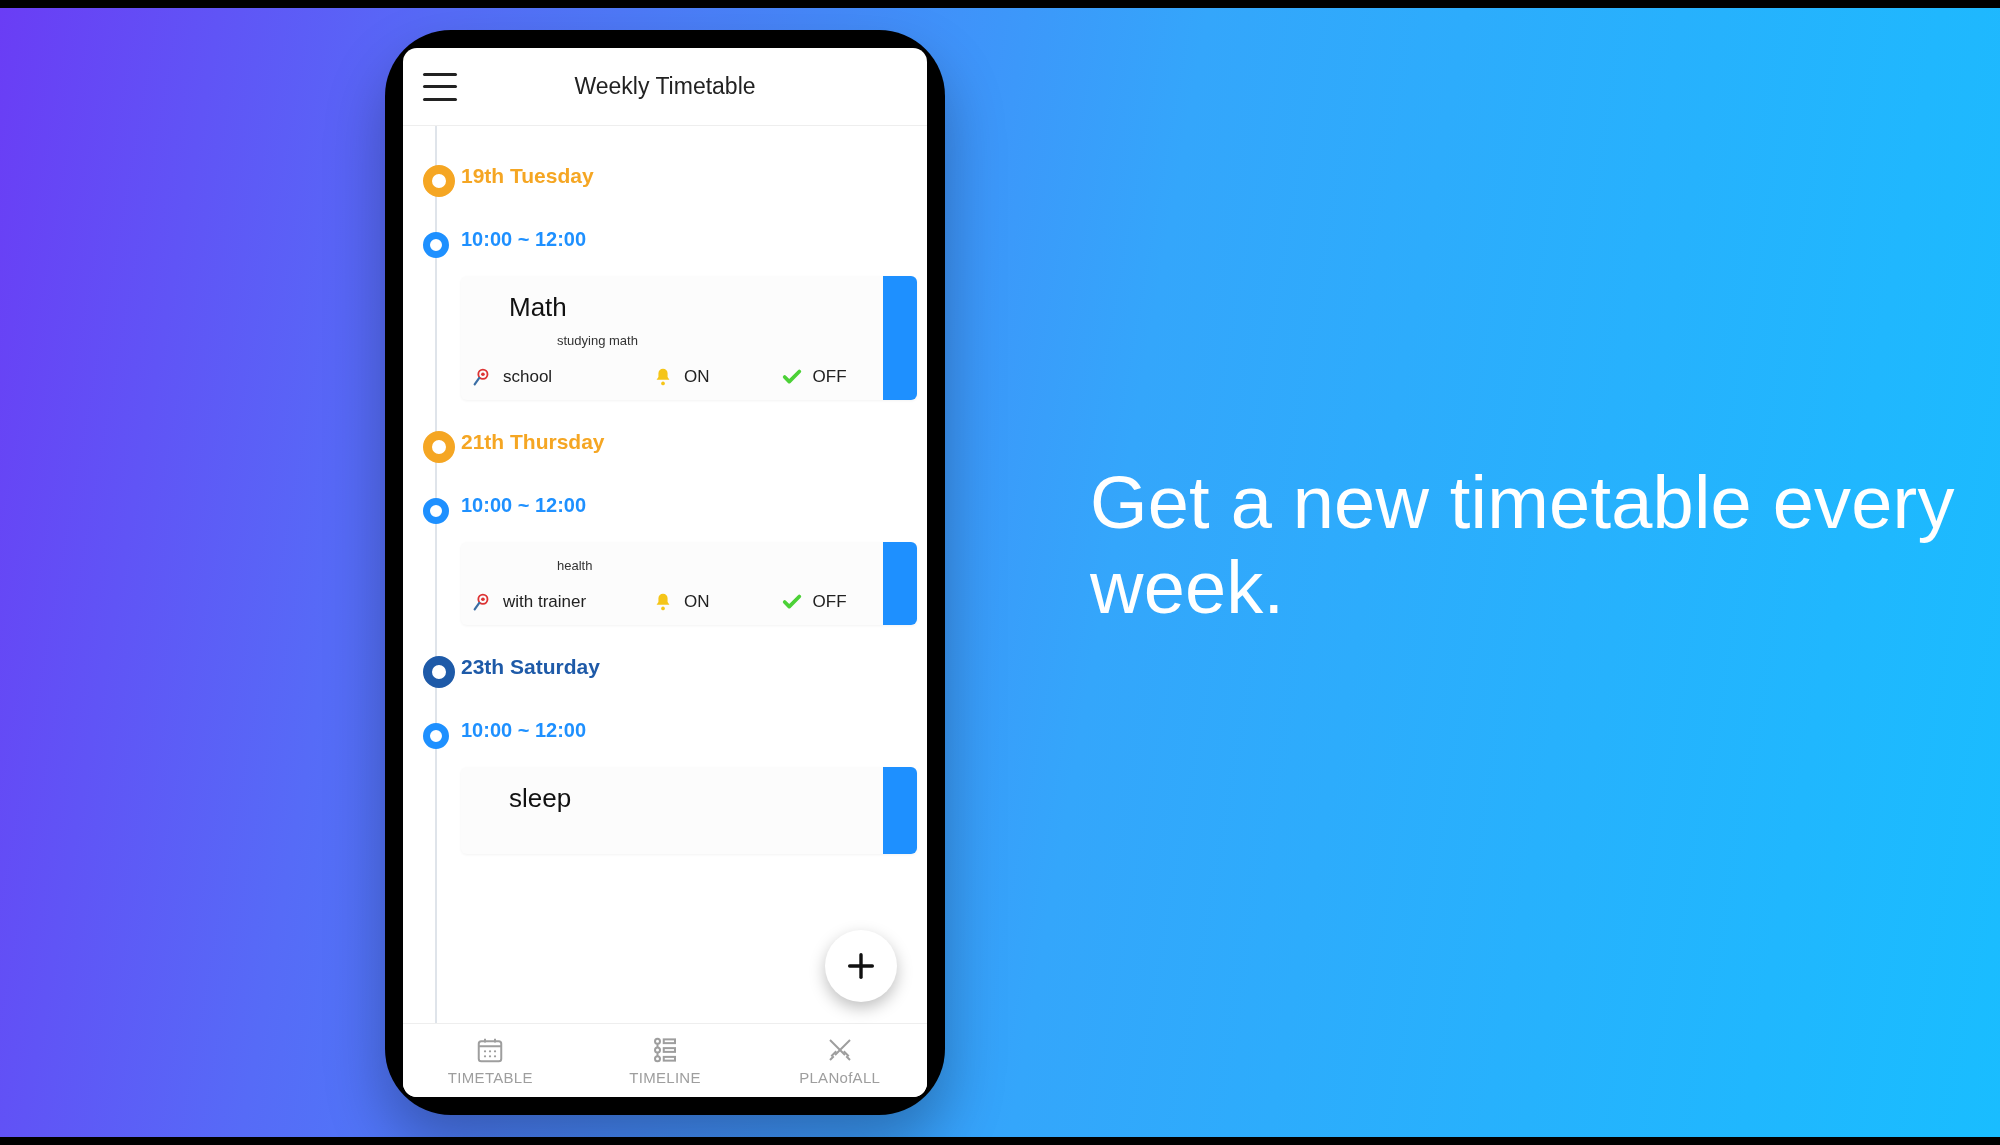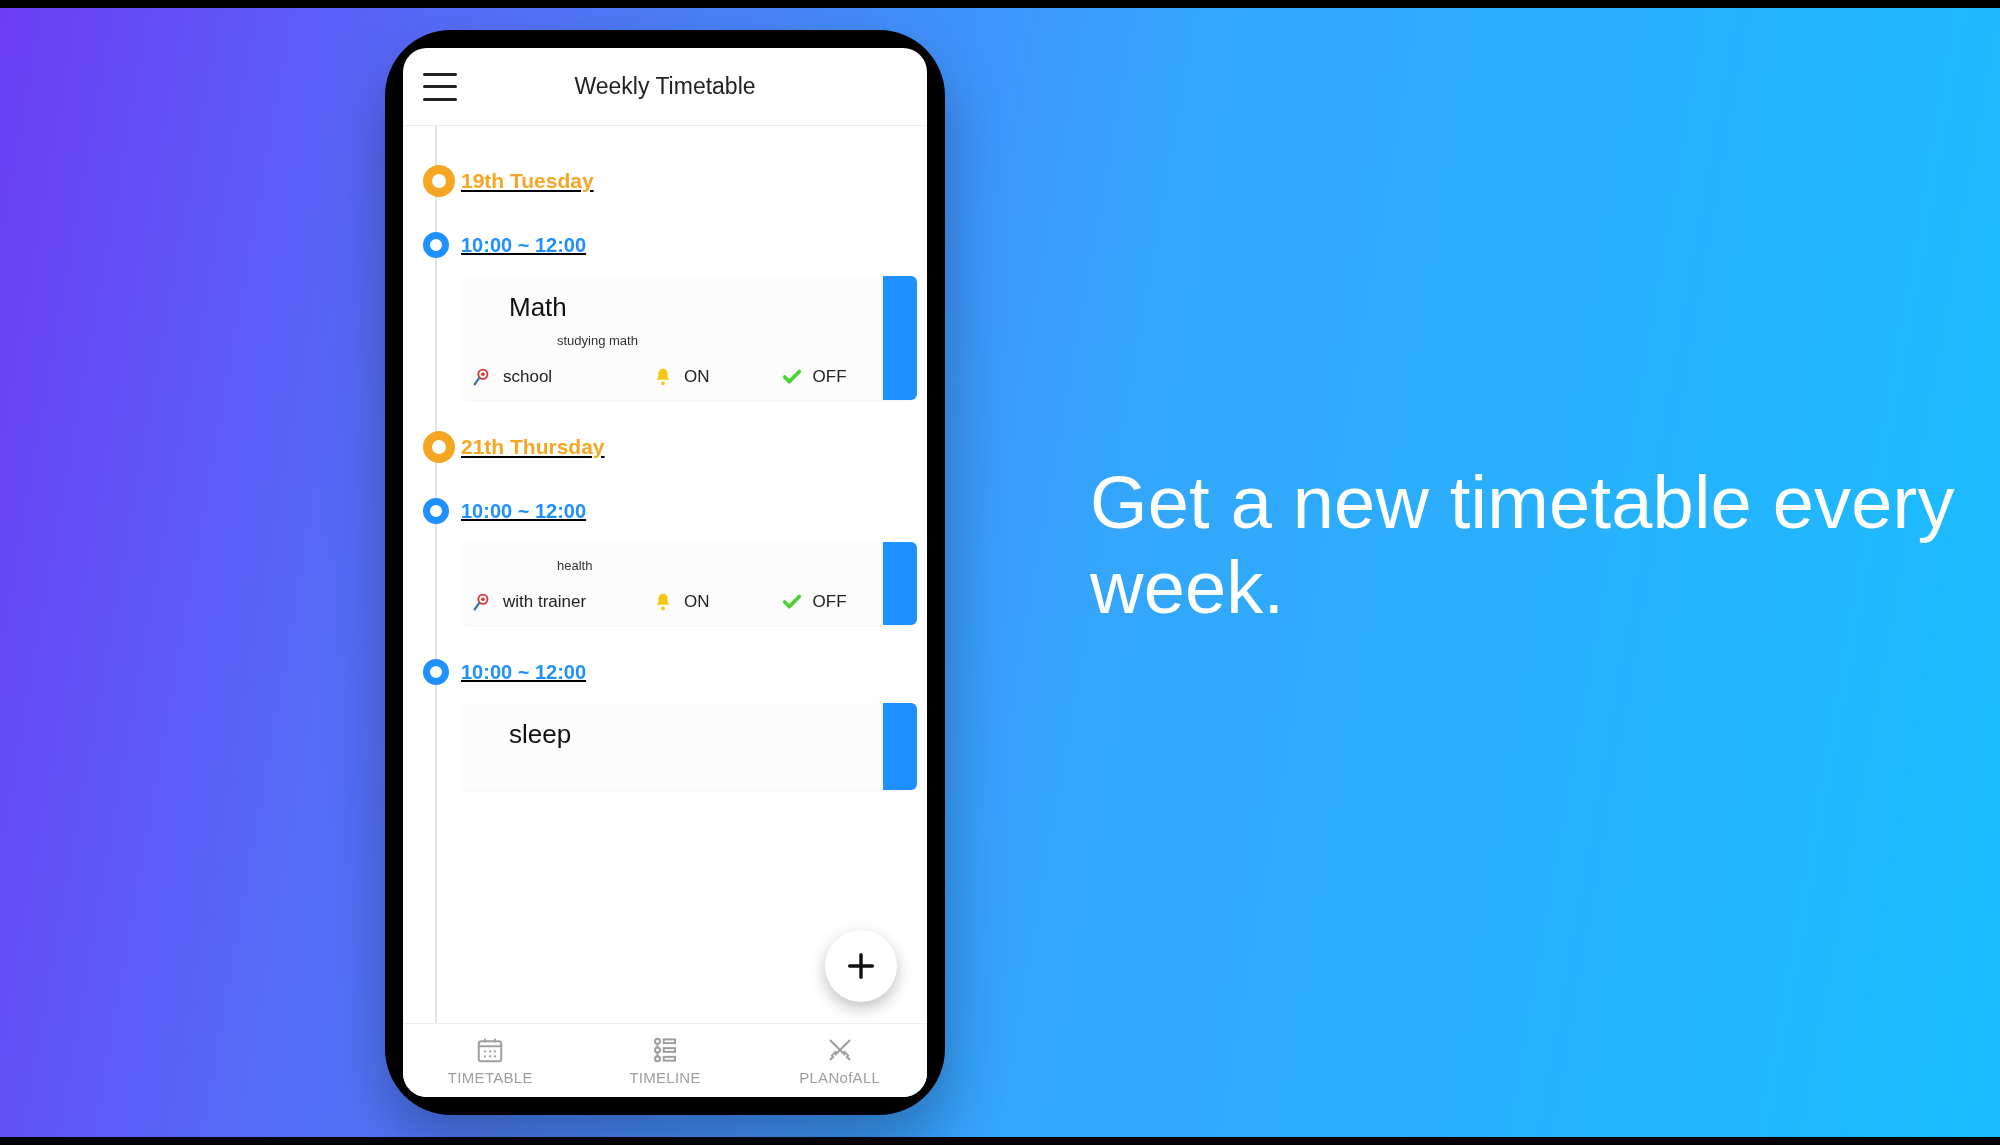--- a/index.html
+++ b/index.html
@@ -48,21 +48,21 @@
     height: 1085px;
     background: #000;
     border-radius: 66px;
     padding: 18px;
     box-shadow: 0 30px 60px rgba(0,0,0,0.28);
   }
   .screen {
     width: 100%;
     height: 100%;
     background: #fff;
-    border-radius: 24px;
+    border-radius: 14px;
     overflow: hidden;
     position: relative;
     display: flex;
     flex-direction: column;
   }
 
   
   .app-header {
     height: 78px;
     display: flex;
@@ -105,22 +105,21 @@
     width: 2px;
     background: #dfe4ea;
   }
 
   .row {
     position: relative;
     padding-left: 58px;
     margin-bottom: 14px;
     min-height: 34px;
     display: flex;
-    align-items: center;
-    text-decoration: underline;
+    align-items: flex-start;
   }
   .dot {
     position: absolute;
     left: 20px;
     width: 26px; height: 26px;
     border-radius: 50%;
     background: #fff;
     border: 7px solid;
     top: 50%;
     transform: translateY(-50%);
@@ -336,20 +335,24 @@
                   <svg viewBox="0 0 24 24">
                       <path d="M4 12l5 5L20 6" fill="none" stroke="#4cd137" stroke-width="4" stroke-linecap="round" stroke-linejoin="round"></path>
                     </svg>
                 </span>
                 <span>OFF</span>
               </div>
             </div>
           </div>
         </div>
 
+        <div class="row">
+          <div class="dot big darkblue"></div>
+          <div class="day-label darkblue">23th Saturday</div>
+        </div>
         <div class="row" style="margin-top:30px;">
           <div class="dot blue"></div>
           <div class="time-label">10:00 ~ 12:00</div>
         </div>
         <div class="card-wrap" style="margin-bottom:0;">
           <div class="card" style="padding-bottom:30px;">
             <div class="card-stripe"></div>
             <div class="card-title">sleep</div>
           </div>
         </div>

